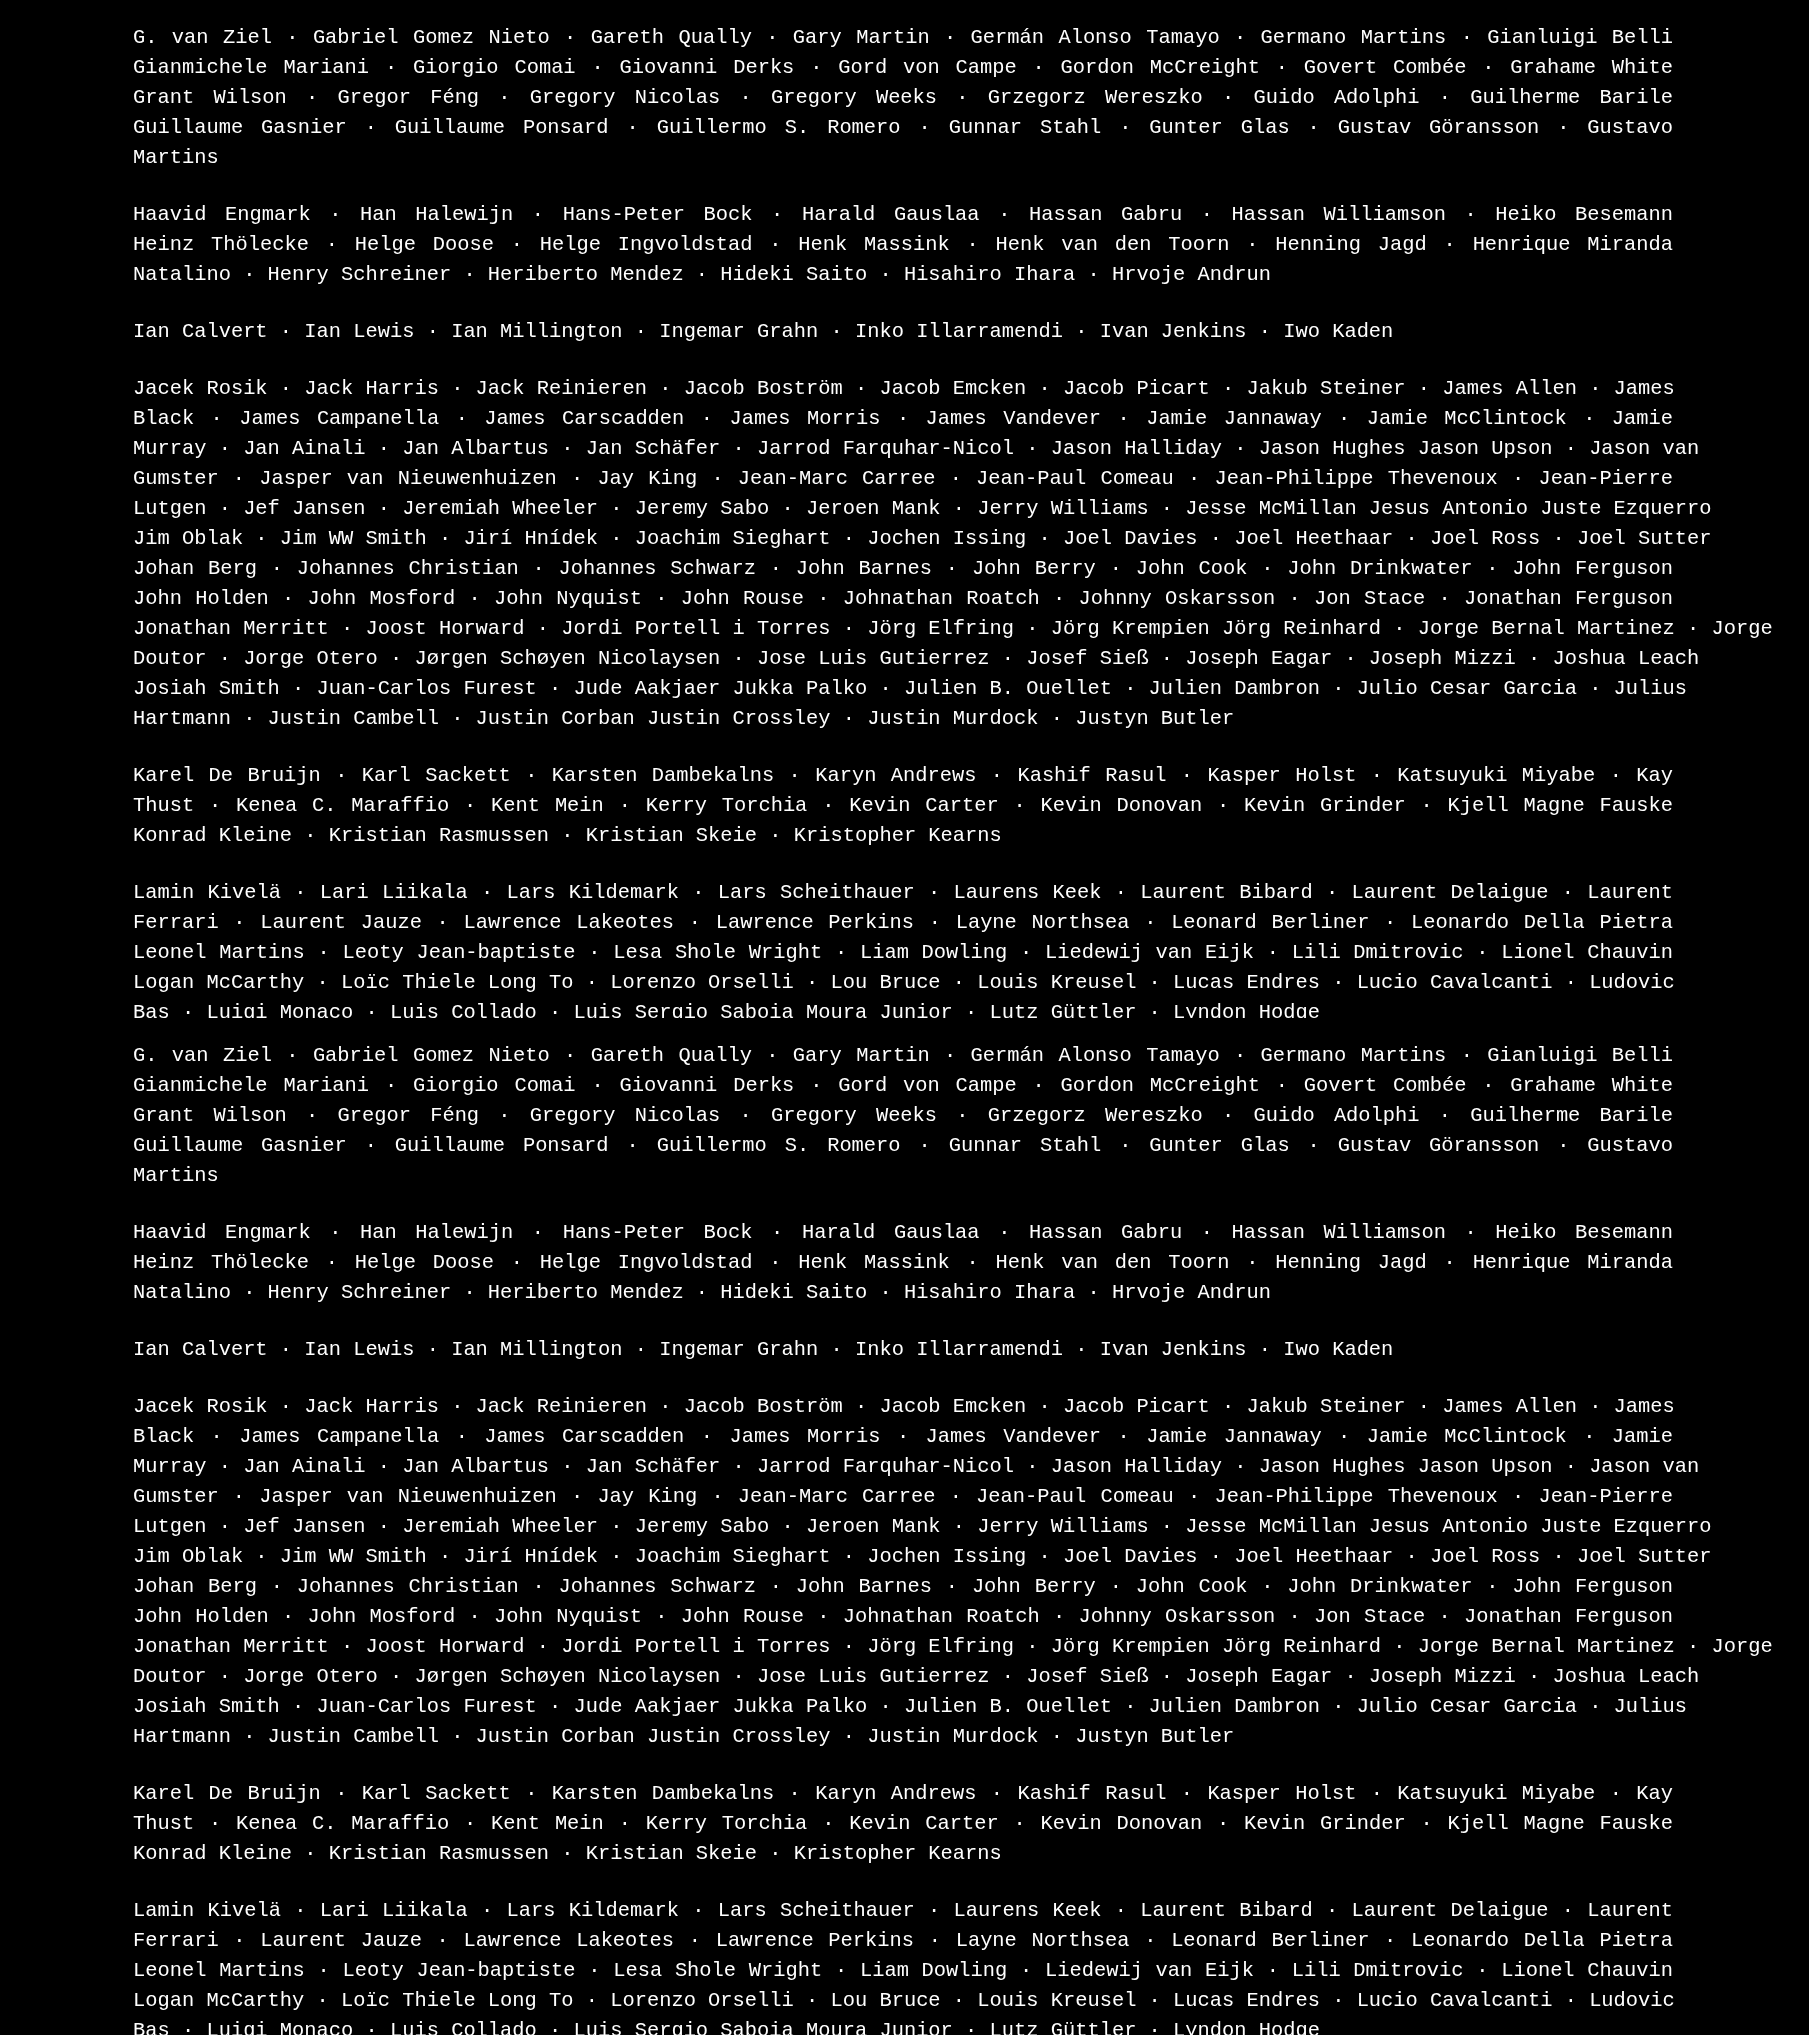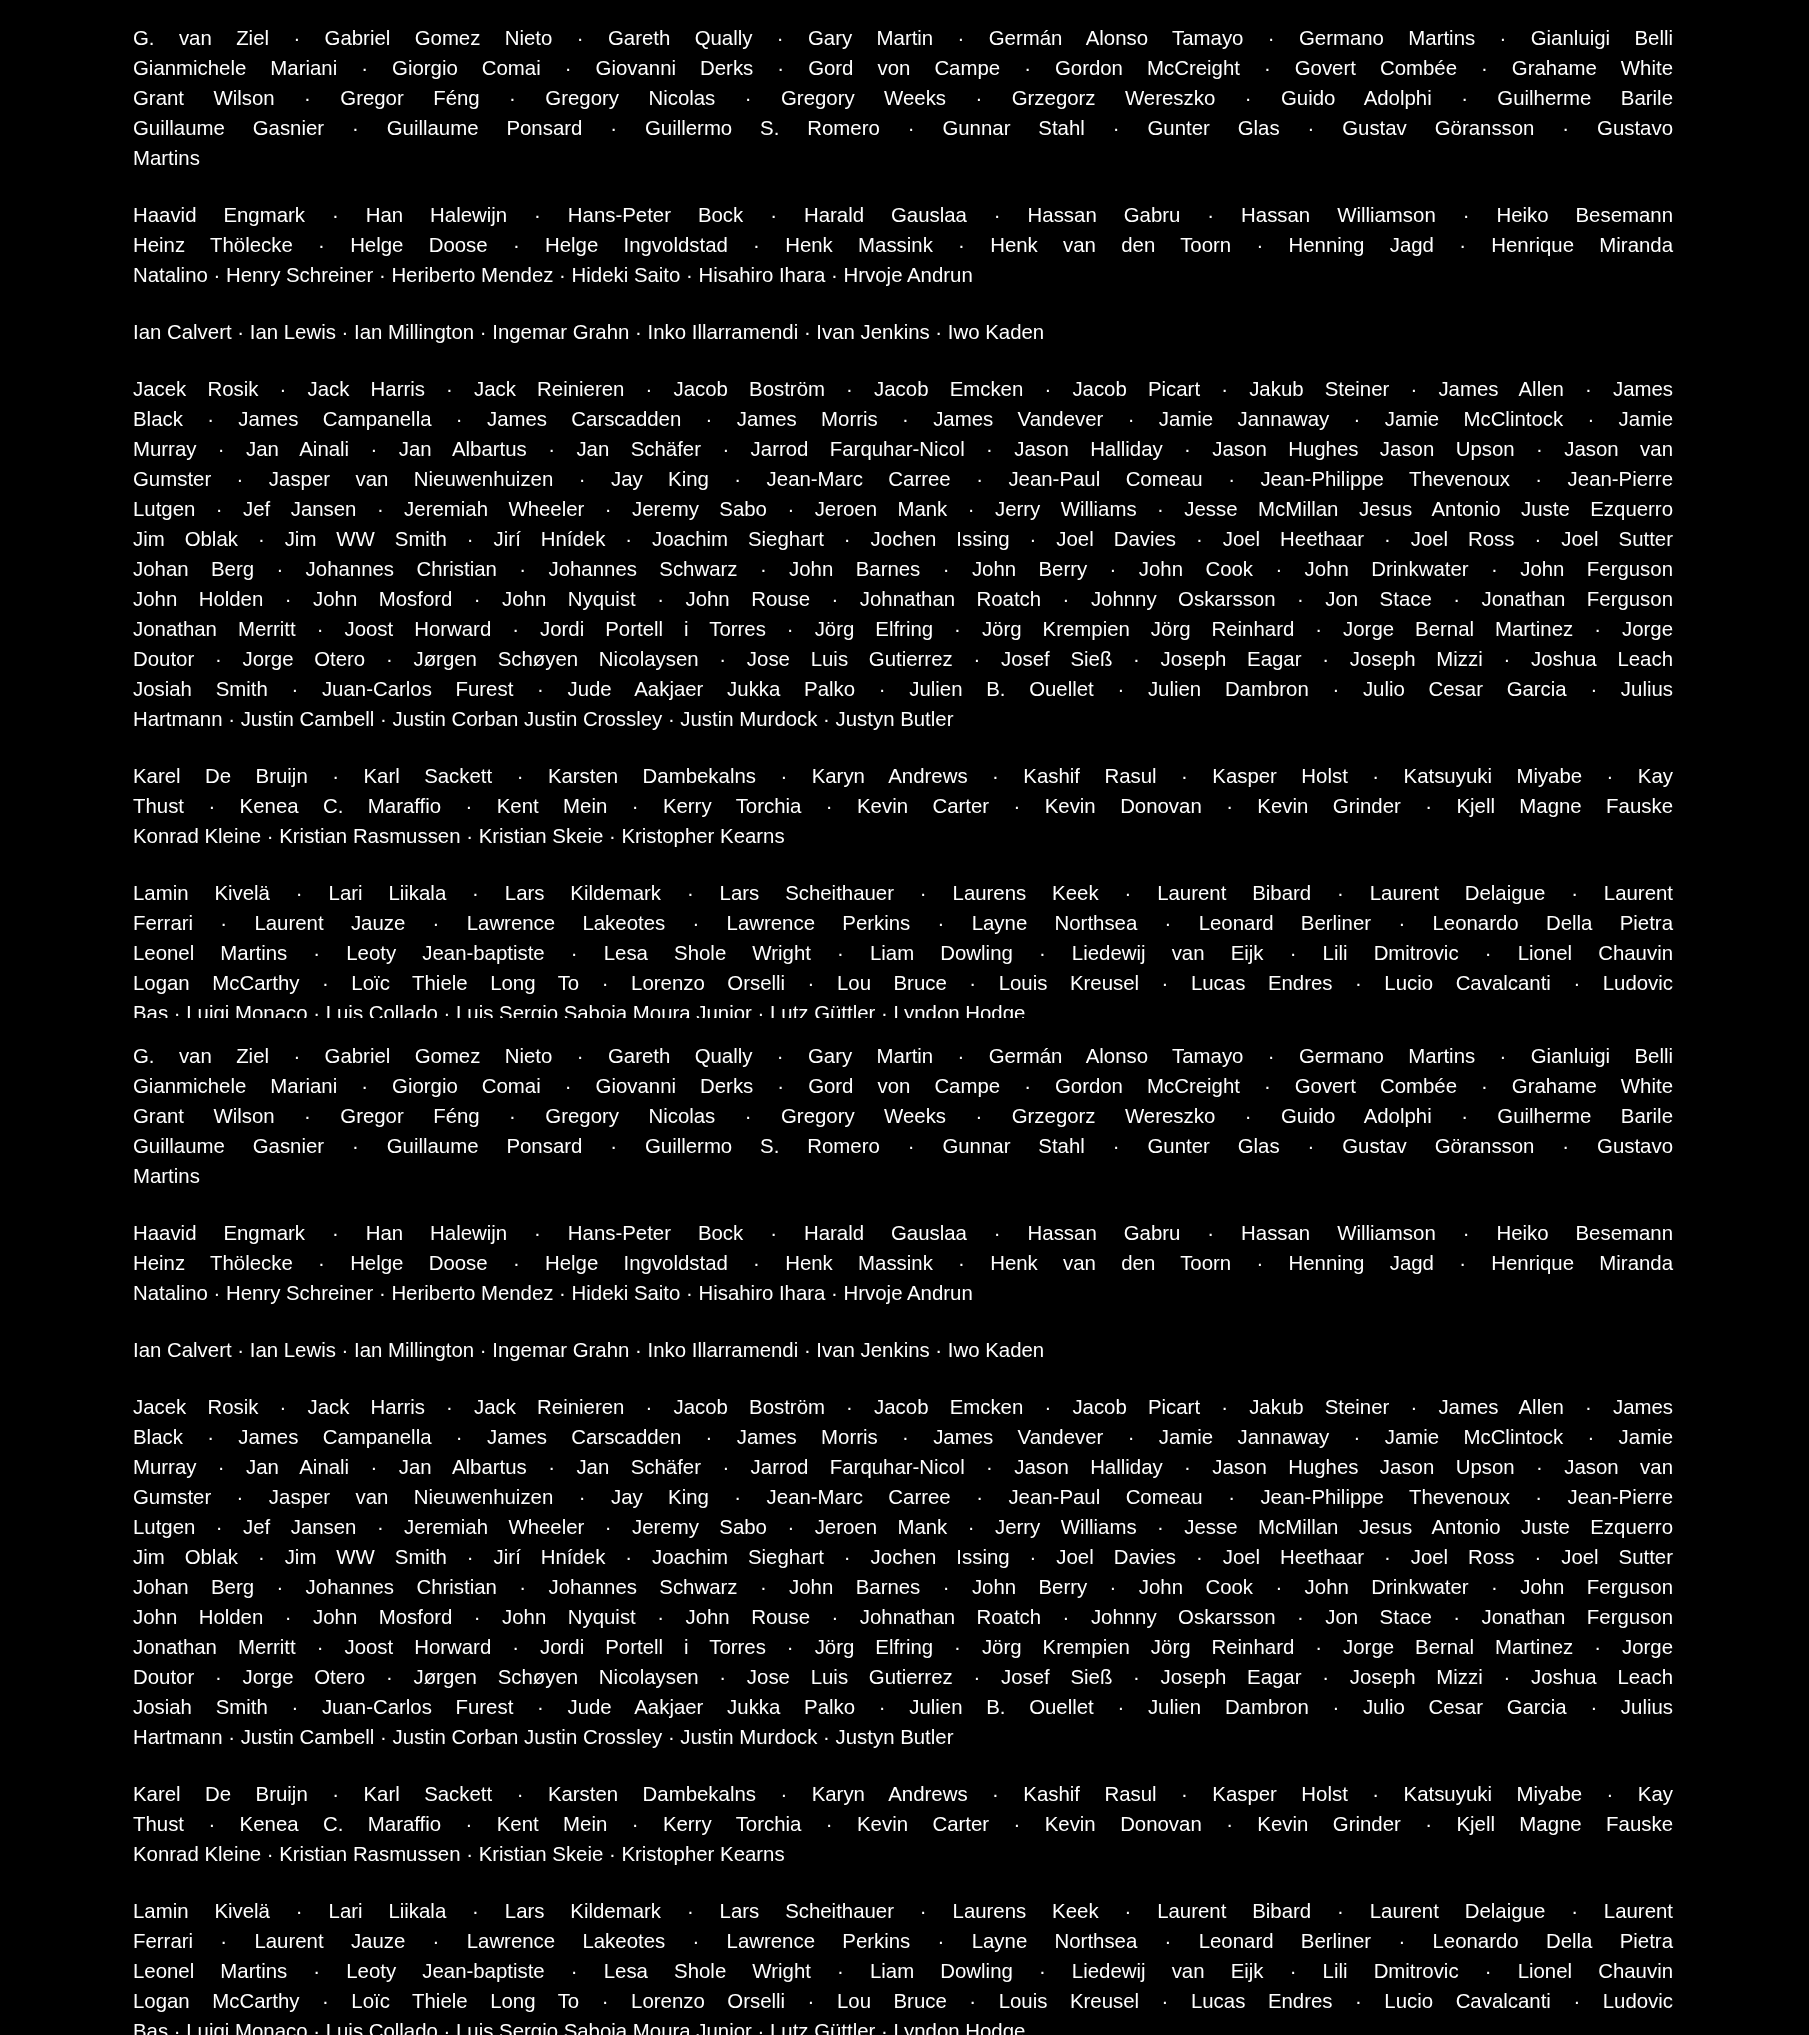--- a/index.html
+++ b/index.html
@@ -5,21 +5,21 @@
   html, body {
     margin: 0;
     padding: 0;
     background: #000000;
   }
   #credits-page {
     width: 1809px;
     height: 2035px;
     background: #000000;
     color: #ffffff;
-    font-family: Liberation Sans, sans-serif;
+    font-family: Liberation Mono, monospace;
     font-size: 20.4px;
     line-height: 30px;
     overflow: hidden;
   }
   .credits-section {
     box-sizing: border-box;
     height: 1018px;
     overflow: hidden;
     padding: 22.6px 136px 0 133px;
   }

